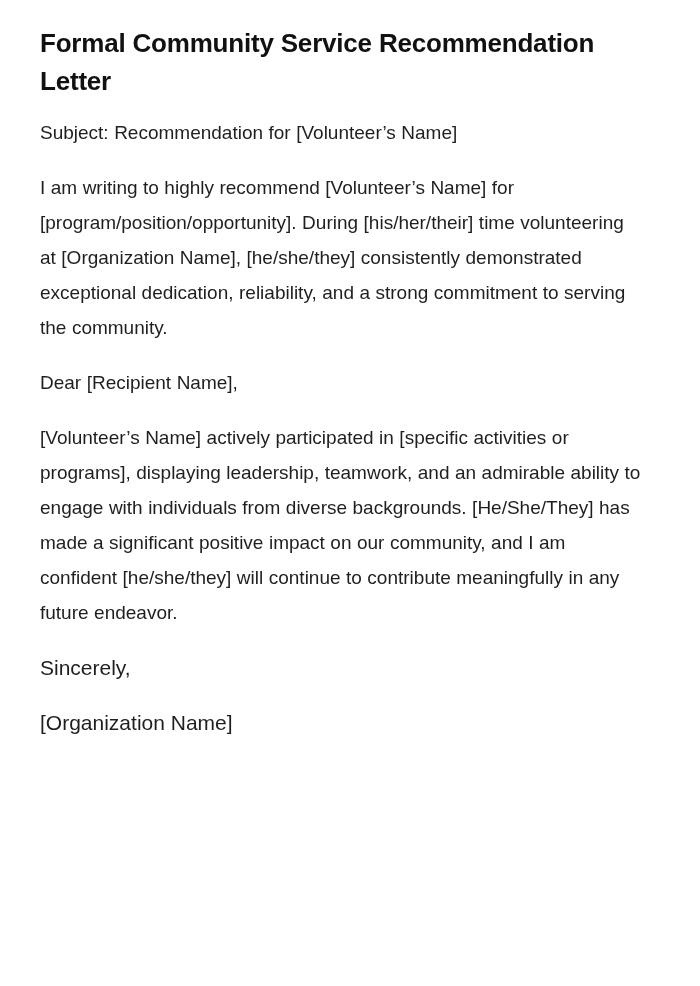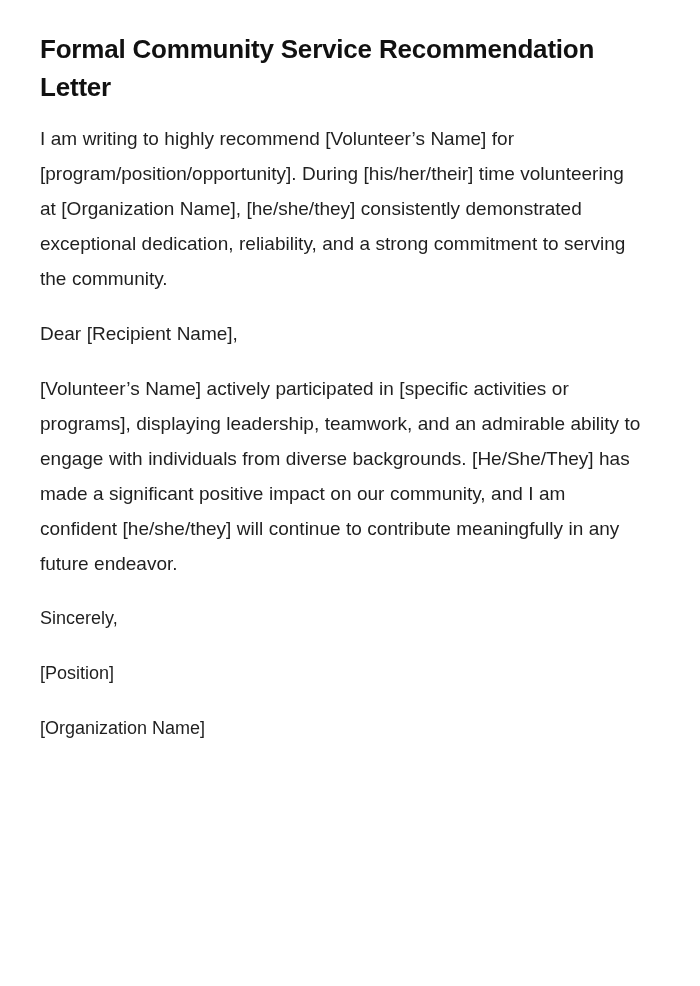--- a/index.html
+++ b/index.html
@@ -11,21 +11,21 @@
     width: 700px;
     min-height: 986px;
     font-family: "Liberation Sans", sans-serif;
     color: #1a1a1a;
     -webkit-font-smoothing: antialiased;
   }
   .page {
     box-sizing: border-box;
     width: 700px;
     min-height: 986px;
-    padding: 30px 58px 24px 40px;
+    padding: 24px 58px 24px 40px;
     background: #ffffff;
   }
   .doc-title {
     font-size: 26px;
     font-weight: bold;
     line-height: 1.48;
     letter-spacing: -0.2px;
     margin: 0 0 14px 0;
     color: #111111;
     max-width: 560px;
@@ -38,47 +38,47 @@
     line-height: 35px;
     margin: 0 0 20px 0;
     color: #1f1f1f;
     max-width: 602px;
     word-spacing: 0.2px;
   }
   .para:last-child {
     margin-bottom: 0;
   }
   .sig-line {
-    font-size: 18px;
+    font-size: 21px;
     line-height: 35px;
     margin: 0 0 20px 0;
     color: #1f1f1f;
   }
   .sig-line:last-child {
     margin-bottom: 0;
   }
 </style>
 </head>
 <body>
 
 <div class="page">
 
   <h1 class="doc-title">Formal Community Service Recommendation Letter</h1>
 
   <div class="doc-body">
 
+    <p class="para">Subject: Recommendation for [Volunteer’s Name]</p>
 
     <p class="para">I am writing to highly recommend [Volunteer’s Name] for [program/position/opportunity]. During [his/her/their] time volunteering at [Organization Name], [he/she/they] consistently demonstrated exceptional dedication, reliability, and a strong commitment to serving the community.</p>
 
     <p class="para">Dear [Recipient Name],</p>
 
     <p class="para">[Volunteer’s Name] actively participated in [specific activities or programs], displaying leadership, teamwork, and an admirable ability to engage with individuals from diverse backgrounds. [He/She/They] has made a significant positive impact on our community, and I am confident [he/she/they] will continue to contribute meaningfully in any future endeavor.</p>
 
 
     <p class="sig-line">Sincerely,</p>
 
 
-    <p class="sig-line">[Position]</p>
 
     <p class="sig-line">[Organization Name]</p>
 
   </div>
 </div>
 
 </body></html>

